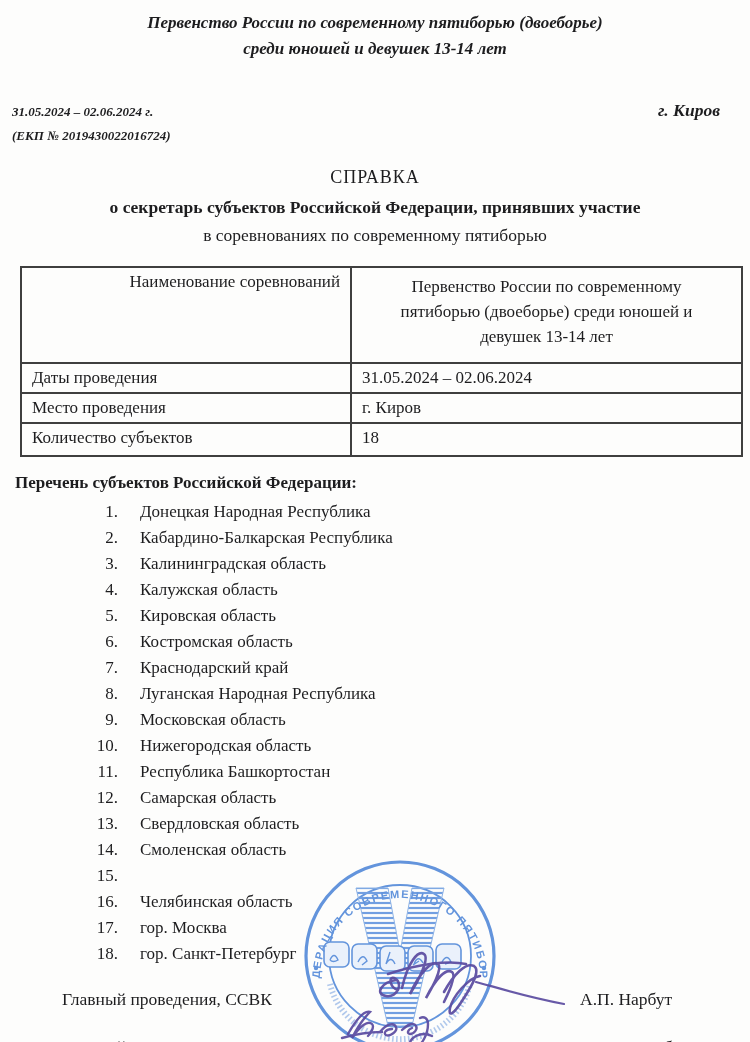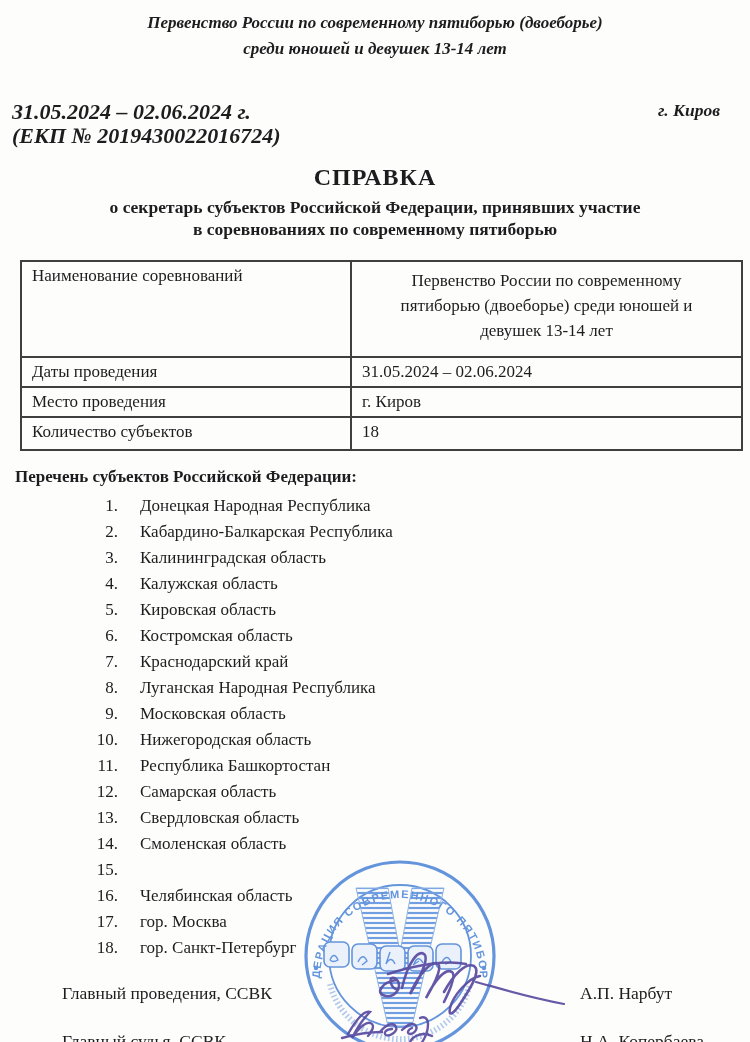--- a/index.html
+++ b/index.html
@@ -10,33 +10,33 @@
     background:#fdfdfc;
     overflow:hidden;
     font-family:"Liberation Serif","DejaVu Serif",serif;
     color:#1d1d1f;
   }
   
   .doc-header{margin-top:10px;text-align:center;font-weight:bold;font-style:italic;
     font-size:17px;line-height:26px;}
   .meta-row{display:flex;justify-content:space-between;align-items:flex-start;
     margin-top:38px;padding:0 30px 0 12px;}
-  .meta-left{font-weight:bold;font-style:italic;font-size:22px;line-height:24px;}
+  .meta-left{font-weight:bold;font-style:italic;font-size:13px;line-height:24px;}
   .meta-city{font-weight:bold;font-style:italic;font-size:17.5px;}
   
   .title-block{text-align:center;margin-top:18px;}
-  .title-main{font-size:24px;font-weight:bold;letter-spacing:1px;line-height:22px;}
+  .title-main{font-size:18px;font-weight:normal;letter-spacing:1px;line-height:22px;}
   .title-sub1{font-size:17.5px;font-weight:bold;margin-top:8px;line-height:22px;}
-  .title-sub2{font-size:17.5px;margin-top:0;line-height:22px;font-weight:bold;}
+  .title-sub2{font-size:17.5px;margin-top:6px;line-height:22px;}
   
   table.info{border-collapse:collapse;margin:20px 0 0 20px;width:723px;
     font-size:17px;}
   table.info td{border:2px solid #3f3f3f;padding:4px 10px;vertical-align:top;}
   td.c1{width:308px;}
-  tr.r1 td{height:82px;}
+  tr.r1 td{height:82px;text-align:right;}
   tr.r1 td.c2{text-align:center;padding:6px 38px;line-height:25px;}
   tr.r2 td,tr.r3 td{height:20px;}
   tr.r4 td{height:23px;}
   
   .list-heading{margin:16px 0 0 15px;font-size:17px;font-weight:bold;}
   ol.subjects{list-style:none;margin:6px 0 0 0;padding:0;font-size:17px;}
   ol.subjects li{display:flex;line-height:26px;height:26px;}
   ol.subjects .num{width:118px;text-align:right;flex:0 0 auto;}
   ol.subjects .nm{margin-left:22px;white-space:nowrap;}
   

